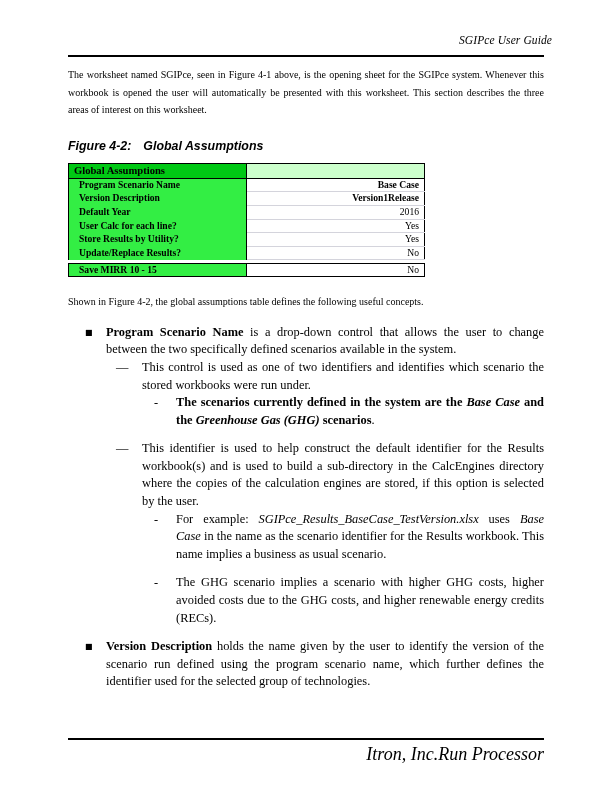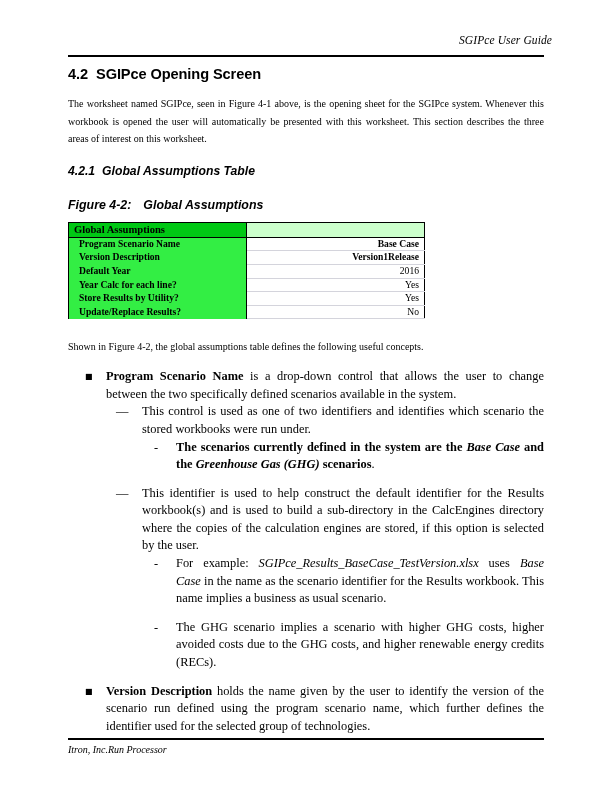--- a/index.html
+++ b/index.html
@@ -228,47 +228,41 @@
     width: 476px;
     height: 0;
     border-top: 2.2px solid #000;
   }
   .footer {
     position: absolute;
     left: 68px;
     top: 744px;
     width: 476px;
     font-style: italic;
-    font-size: 10px;
+    font-size: 18px;
     display: flex;
-    justify-content: flex-start;
+    justify-content: flex-end;
     align-items: baseline;
   }
   .footer .mid { flex: 1; text-align: center; }
   .footer .rgt { text-align: right; }
 </style>
 </head>
 <body>
 
 <div class="page">
 
   <div class="run-head">SGIPce User Guide</div>
   <div class="head-rule"></div>
 
   <div class="content">
 
-    <h2 class="sec">
-      <span class="num">4.2</span><span>SGIPce Opening Screen</span>
-    </h2>
 
     <p class="body">The worksheet named SGIPce, seen in Figure 4-1 above, is the opening sheet for the SGIPce system.  Whenever this workbook is opened the user will automatically be presented with this worksheet.  This section describes the three areas of interest on this worksheet.</p>
 
-    <h3 class="subsec">
-      <span class="num">4.2.1</span><span>Global Assumptions Table</span>
-    </h3>
 
 
     <div class="figcap">
       <span class="lbl">Figure 4-2:</span><span>Global Assumptions</span>
     </div>
 
     <div class="xls-wrap">
       <table class="xls">
         <colgroup>
             <col style="width:178px">
@@ -286,37 +280,41 @@
           </tr>
           <tr>
             <td class="lab">Version Description</td>
             <td class="val bold">Version1Release</td>
           </tr>
           <tr>
             <td class="lab">Default Year</td>
             <td class="val">2016</td>
           </tr>
           <tr>
-            <td class="lab">Year Calc for each line?</td>
+            <td class="lab">User Calc for each line?</td>
             <td class="val">Yes</td>
           </tr>
           <tr>
             <td class="lab">Store Results by Utility?</td>
             <td class="val">Yes</td>
           </tr>
           <tr>
             <td class="lab">Update/Replace Results?</td>
             <td class="val">No</td>
           </tr>
 
           <tr class="gap">
             <td class="gapl"></td>
             <td></td>
           </tr>
 
+          <tr>
+            <td class="lab last">Save MIRR 10 - 15</td>
+            <td class="val last">No</td>
+          </tr>
         </tbody>
       </table>
     </div>
 
     <p class="body" style="margin-top:16px">Shown in Figure 4-2, the global assumptions table defines the following useful concepts.</p>
 
     <ul class="lvl1">
       <li>
         <span class="mk">■</span>
         <b class="bd">Program Scenario Name</b><span> is a drop-down control that allows the user to change between the two specifically defined scenarios available in the system.</span>

